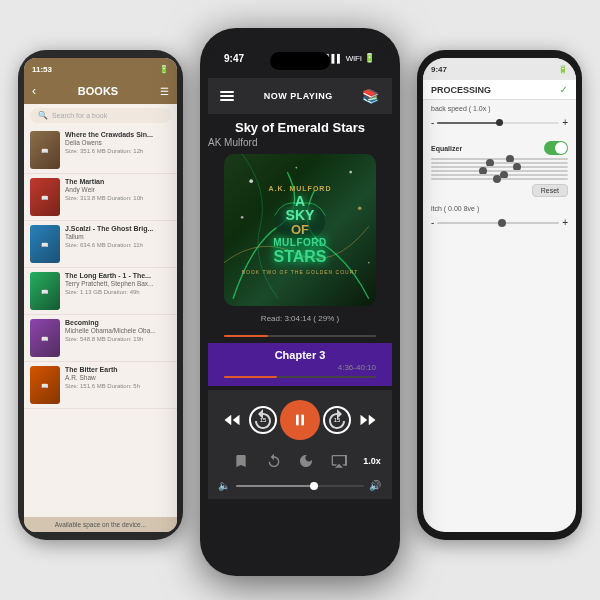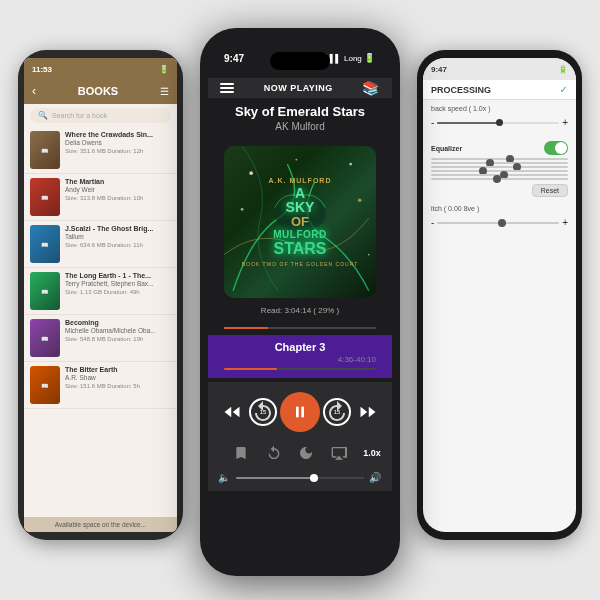--- a/index.html
+++ b/index.html
@@ -34,21 +34,21 @@
       background: #2a2a2a;
       border-radius: 28px;
       box-shadow: 2px 4px 20px rgba(0,0,0,0.4);
       overflow: hidden;
       z-index: 1;
     }
     .phone-left-screen {
       position: absolute;
       top: 8px; left: 6px; right: 6px; bottom: 8px;
       background: #f5f0eb;
-      border-radius: 6px;
+      border-radius: 12px;
       overflow: hidden;
     }
 
     
     .phone-right {
       position: absolute;
       right: 18px;
       top: 50px;
       width: 165px;
       height: 490px;
@@ -318,21 +318,21 @@
       top: 14px;
       left: 50%;
       transform: translateX(-50%);
       width: 60px;
       height: 18px;
       background: #000;
       border-radius: 12px;
     }
     .center-nav {
       background: #2c2c2e;
-      height: 20px;
+      height: 36px;
       display: flex;
       align-items: center;
       justify-content: space-between;
       padding: 0 12px;
       flex-shrink: 0;
     }
     .center-now-playing {
       color: white;
       font-size: 9px;
       font-weight: 600;
@@ -341,22 +341,21 @@
     .center-book-title {
       color: white;
       font-size: 13px;
       font-weight: 700;
       text-align: center;
       padding: 6px 10px 2px;
     }
     .center-book-author {
       color: #aaa;
       font-size: 10px;
-      text-align: center;
-      padding-bottom: 14px;
+      padding-bottom: 6px;
     }
     .cover-container {
       padding: 0 16px 8px;
       flex-shrink: 0;
     }
     .book-cover-center {
       width: 100%;
       aspect-ratio: 1;
       border-radius: 10px;
       background: linear-gradient(135deg, #1a3a1a 0%, #0d2d0d 30%, #1a4a2a 60%, #0a1a0a 100%);
@@ -761,21 +760,21 @@
   </div>
 
   <div class="phone-center">
     <div class="phone-center-screen">
 
       <div class="center-notch-area" style="position:relative;">
         <span class="center-time">9:47</span>
         <div class="notch-pill"></div>
         <div class="center-status-icons">
           <span style="font-size:8px;">▌▌▌</span>
-          <span style="font-size:8px;">Long</span>
+          <span style="font-size:8px;">WiFi</span>
           <span style="font-size:9px;">🔋</span>
         </div>
       </div>
 
       <div class="center-nav">
         <div class="hamburger-icon">
           <div class="hamburger-line"></div>
           <div class="hamburger-line"></div>
           <div class="hamburger-line"></div>
         </div>

